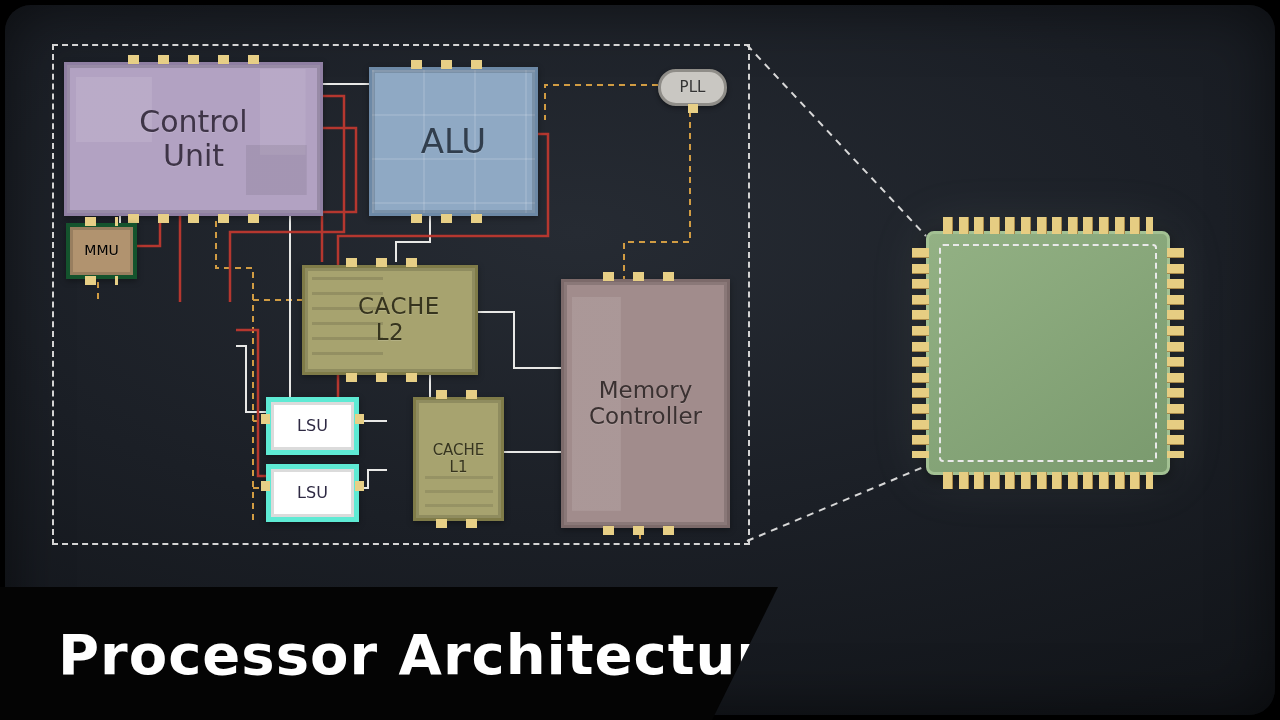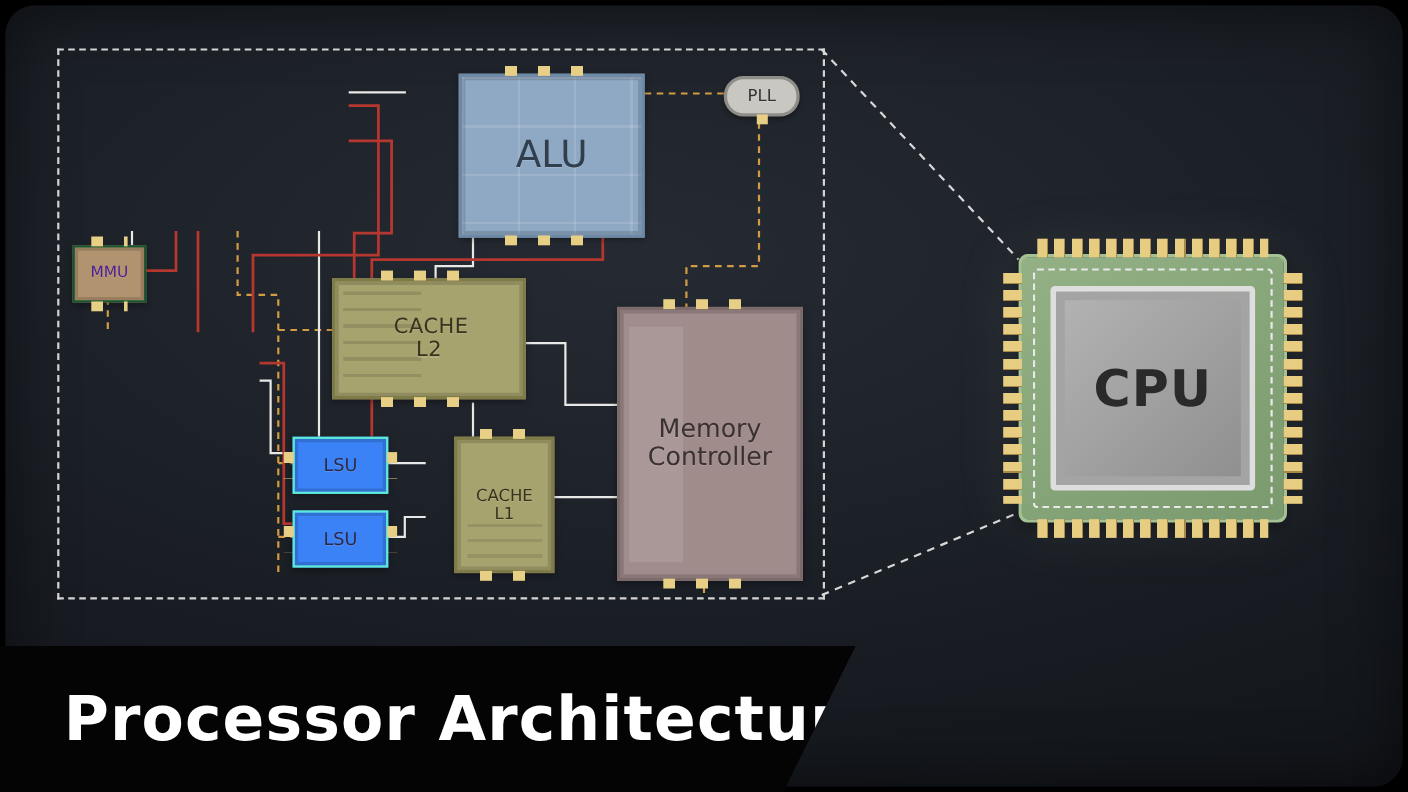--- a/index.html
+++ b/index.html
@@ -31,38 +31,38 @@
      background-color:#b2a2c2;border:3px solid #8f7fa2;
      background-image:linear-gradient(rgba(255,255,255,.10),rgba(255,255,255,.10)),
                       linear-gradient(rgba(0,0,0,.08),rgba(0,0,0,.08)),
                       linear-gradient(rgba(255,255,255,.08),rgba(255,255,255,.08));
      background-size:30% 44%,24% 34%,18% 58%;background-position:5% 14%,93% 82%,93% 6%;background-repeat:no-repeat;}
   #blk-control-unit .lbl{width:170px;}
 
   #blk-alu{left:369px;top:67px;width:163px;height:143px;font-size:34px;color:#313e4d;
      background-color:#8fa9c4;border:3px solid #6d89a6;
      background-image:repeating-linear-gradient(90deg,rgba(255,255,255,.12) 0 2px,transparent 2px 51px),
-                      repeating-linear-gradient(180deg,rgba(255,255,255,.12) 0 2px,transparent 2px 44px);margin-left:48px;}
+                      repeating-linear-gradient(180deg,rgba(255,255,255,.12) 0 2px,transparent 2px 44px);}
 
-  #blk-mmu{left:66px;top:223px;width:63px;height:48px;font-size:14px;color:#4c1d95;
-     background-color:#b1936f;border:2px solid #14532d;}
+  #blk-mmu{left:66px;top:223px;width:63px;height:48px;font-size:14px;color:#000000;
+     background-color:#b1936f;border:4px solid #14532d;}
 
   #blk-register-file{left:66px;top:302px;width:170px;height:219px;font-size:26px;color:#2c3a2f;
      background-color:#7ca184;border:3px solid #5d8166;
      background-image:linear-gradient(90deg,transparent 0 48%,rgba(0,0,0,.20) 48% 52%,transparent 52%),
                       repeating-linear-gradient(180deg,rgba(255,255,255,.13) 0 5px,transparent 5px 19px);}
   #blk-register-file .lbl{width:120px;}
 
-  #blk-cache-l2{left:302px;top:253px;width:170px;height:104px;font-size:19px;color:#36341e;
+  #blk-cache-l2{left:302px;top:265px;width:170px;height:104px;font-size:23px;color:#36341e;
      background-color:#a7a36f;border:3px solid #7f7b48;
      background-image:repeating-linear-gradient(180deg,rgba(0,0,0,.12) 0 3px,transparent 3px 15px);
      background-size:42% 82%;background-position:7% 50%;background-repeat:no-repeat;}
   #blk-cache-l2 .lbl{width:64px;letter-spacing:.5px;}
 
-  .lsu{width:83px;height:48px;font-size:16px;color:#2e2943;background-color:#3b82f6;border:2px solid #5eead4;}
+  .lsu{width:83px;height:48px;font-size:16px;color:#2e2943;background-color:#ffffff;border:5px solid #5eead4;}
   #blk-lsu-1{left:266px;top:397px;}
   #blk-lsu-2{left:266px;top:464px;}
 
   #blk-cache-l1{left:387px;top:397px;width:85px;height:118px;font-size:15px;color:#36341e;
      background-color:#a7a36f;border:3px solid #7f7b48;
      background-image:repeating-linear-gradient(180deg,rgba(0,0,0,.10) 0 3px,transparent 3px 14px);
      background-size:80% 30%;background-position:50% 92%;background-repeat:no-repeat;margin-left:26px;}
   #blk-cache-l1 .lbl{width:60px;}
 
   #blk-memory-controller{left:561px;top:279px;width:163px;height:243px;font-size:23px;color:#3a3131;
@@ -141,20 +141,23 @@
     <g stroke="#b5372f" stroke-width="2.5" fill="none">
       <polyline points="317,96 344,96 344,232 230,232 230,302"></polyline>
       <polyline points="317,128 356,128 356,212 322,212 322,262"></polyline>
       <polyline points="532,134 548,134 548,236 338,236 338,397"></polyline>
       <polyline points="236,330 258,330 258,476 266,476"></polyline>
       <polyline points="129,246 160,246 160,210"></polyline>
       <polyline points="180,210 180,302"></polyline>
     </g>
   </svg>
 
+  <div class="blk pins-tb" id="blk-control-unit">
+    <span class="lbl">Control Unit</span>
+  </div>
   <div class="blk pins-tb" id="blk-alu">
     <span class="lbl">ALU</span>
   </div>
   <div class="blk pins-tb" id="blk-mmu">
     <span class="lbl">MMU</span>
   </div>
   <div class="blk pins-tb" id="blk-cache-l2">
     <span class="lbl">CACHE L2</span>
   </div>
   <div class="blk lsu pins-lr" id="blk-lsu-1">
@@ -172,21 +175,18 @@
   <div class="blk pin-b-single" id="blk-pll">
     <span class="lbl">PLL</span>
   </div>
 
   <div id="cpu-chip">
     <div class="chip-pins top"></div>
     <div class="chip-pins bottom"></div>
     <div class="chip-pins left"></div>
     <div class="chip-pins right"></div>
     <div class="dashed-ring"></div>
-    <div id="cpu-die">
-      <span class="lbl">CPU</span>
-    </div>
   </div>
 
   <div id="title-banner">
     <div id="title-text">Processor Architecture</div>
   </div>
 </div>
 
 </body></html>

